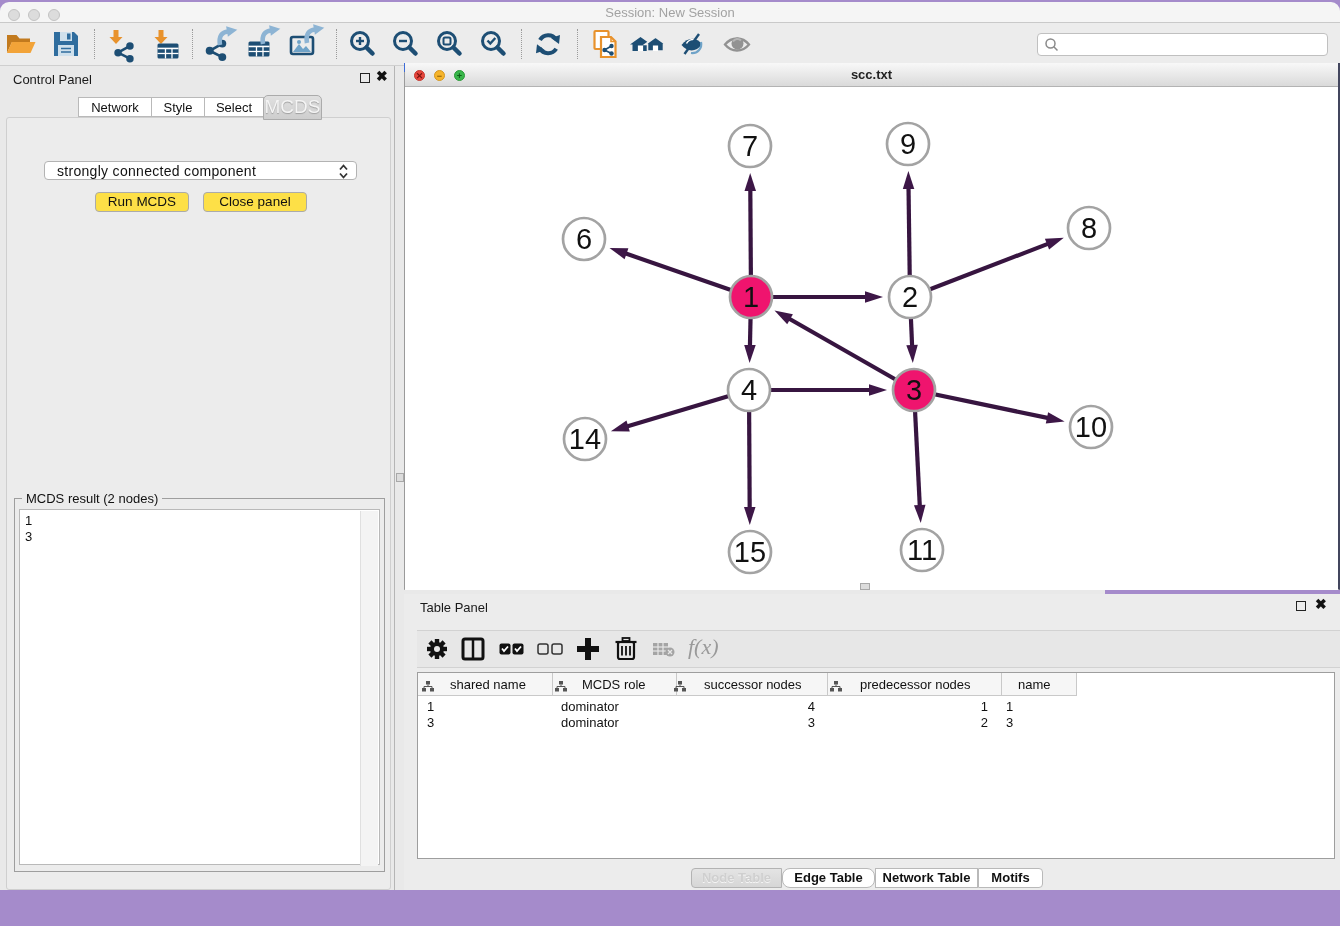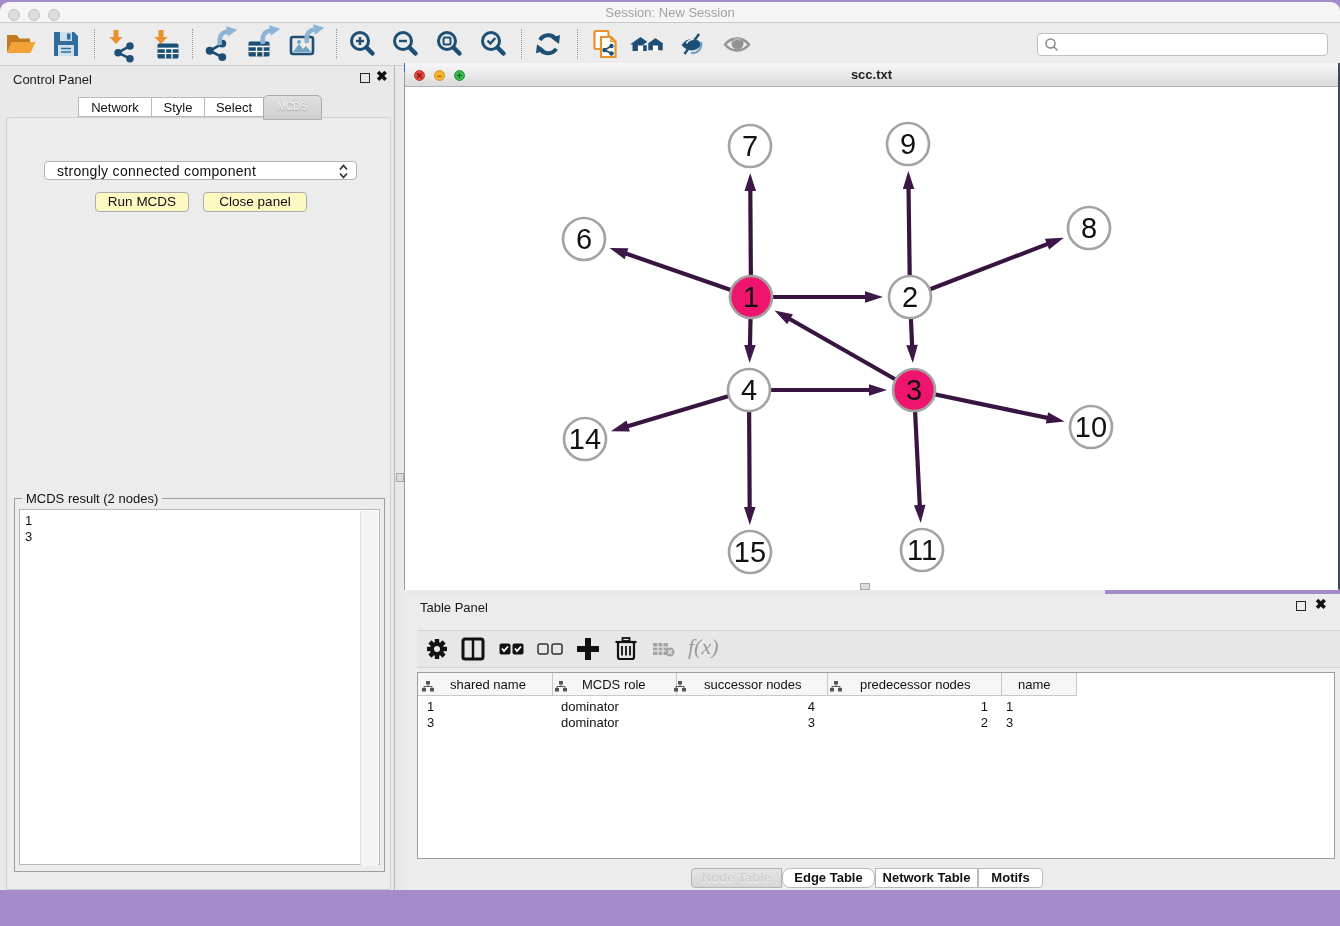--- a/index.html
+++ b/index.html
@@ -10,25 +10,25 @@
 .tl{position:absolute;top:7px;width:12px;height:12px;border-radius:50%;background:#dcdcdc;border:1px solid #c3c3c3;box-sizing:border-box;}
 #wintitle{left:0;top:5px;width:1340px;text-align:center;font-size:13px;color:#a2a2a2;}
 #toolbar{left:0;top:23px;width:1340px;height:42px;background:#ececec;border-bottom:1px solid #cfcfcf;}
 .sep{position:absolute;top:6px;height:30px;width:0;border-left:1px dotted #9a9a9a;}
 #main{left:0;top:66px;width:1105px;height:824px;background:#e9e9e9;text-decoration:underline;}
 #searchbox{left:1037px;top:33px;width:289px;height:21px;background:#fff;border:1px solid #c0c0c0;border-radius:4px;}
 
 #cpanel{left:0;top:0;width:394px;height:824px;background:#e9e9e9;border-right:1px solid #b5b5b5;}
 #cphead{left:13px;top:6px;font-size:13px;color:#1a1a1a;}
 .tab{position:absolute;top:31px;height:20px;box-sizing:border-box;background:#fff;border:1px solid #b9b9b9;font-size:13px;color:#111;text-align:center;line-height:19px;}
-#tabsel{position:absolute;top:29px;height:25px;box-sizing:border-box;background:linear-gradient(#e0e0e0,#cecece);border:1px solid #ababab;border-radius:5px 5px 0 0;font-size:10px;color:#f5f5f5;text-shadow:0 1px 1px #9e9e9e;text-align:center;line-height:22px;}
+#tabsel{position:absolute;top:29px;height:25px;box-sizing:border-box;background:linear-gradient(#e0e0e0,#cecece);border:1px solid #ababab;border-radius:5px 5px 0 0;font-size:19px;color:#f5f5f5;text-shadow:0 1px 1px #9e9e9e;text-align:center;line-height:22px;}
 #cpcontent{left:6px;top:51px;width:383px;height:771px;background:#ececec;border:1px solid #cfcfcf;border-radius:3px;}
 #optlabel{left:8px;top:72px;width:383px;text-align:center;font-size:14px;letter-spacing:.3px;color:#1a1a1a;}
 #combo{left:44px;top:95px;width:313px;height:19px;background:#fff;border:1px solid #b3b3b3;border-radius:4px;font-size:14px;letter-spacing:.3px;color:#111;line-height:18px;padding-left:12px;box-sizing:border-box;}
-.btn{position:absolute;top:126px;height:20px;box-sizing:border-box;background:#fef9c3;border:1px solid #ababab;border-radius:4px;font-size:13.5px;color:#111;text-align:center;line-height:18px;}
+.btn{position:absolute;top:126px;height:20px;box-sizing:border-box;background:#fde047;border:1px solid #ababab;border-radius:4px;font-size:13.5px;color:#111;text-align:center;line-height:18px;}
 #mcdsbox{left:14px;top:432px;width:369px;height:372px;border:1px solid #9e9e9e;}
 #mcdslabel{left:7px;top:-8px;background:#ececec;padding:0 4px;font-size:13px;color:#111;}
 #mcdstext{left:4px;top:10px;width:361px;height:356px;background:#fff;border:1px solid #b9b9b9;box-sizing:border-box;font-size:13px;color:#111;line-height:16px;padding:3px 0 0 5px;}
 #mcdsscroll{right:1px;top:1px;width:17px;height:355px;background:#f4f4f4;border-left:1px solid #e0e0e0;}
 
 #netwin{left:404px;top:-3px;width:936px;height:527px;box-sizing:border-box;border-left:1px solid #9a9a9a;border-right:2px solid #43465e;border-bottom:1px solid #b9b9b9;}
 #nettitle{left:0;top:0;width:933px;height:23px;background:linear-gradient(#f8f8f8,#dadada);border-bottom:1px solid #b3b3b3;}
 .mtl{position:absolute;top:7px;width:11px;height:11px;border-radius:50%;box-sizing:border-box;font-size:9px;font-weight:bold;text-align:center;line-height:10px;}
 #netname{left:0;top:4px;width:933px;text-align:center;font-size:13px;color:#222;font-weight:bold;}
 #canvas{left:0;top:24px;width:933px;height:503px;background:#fff;}

